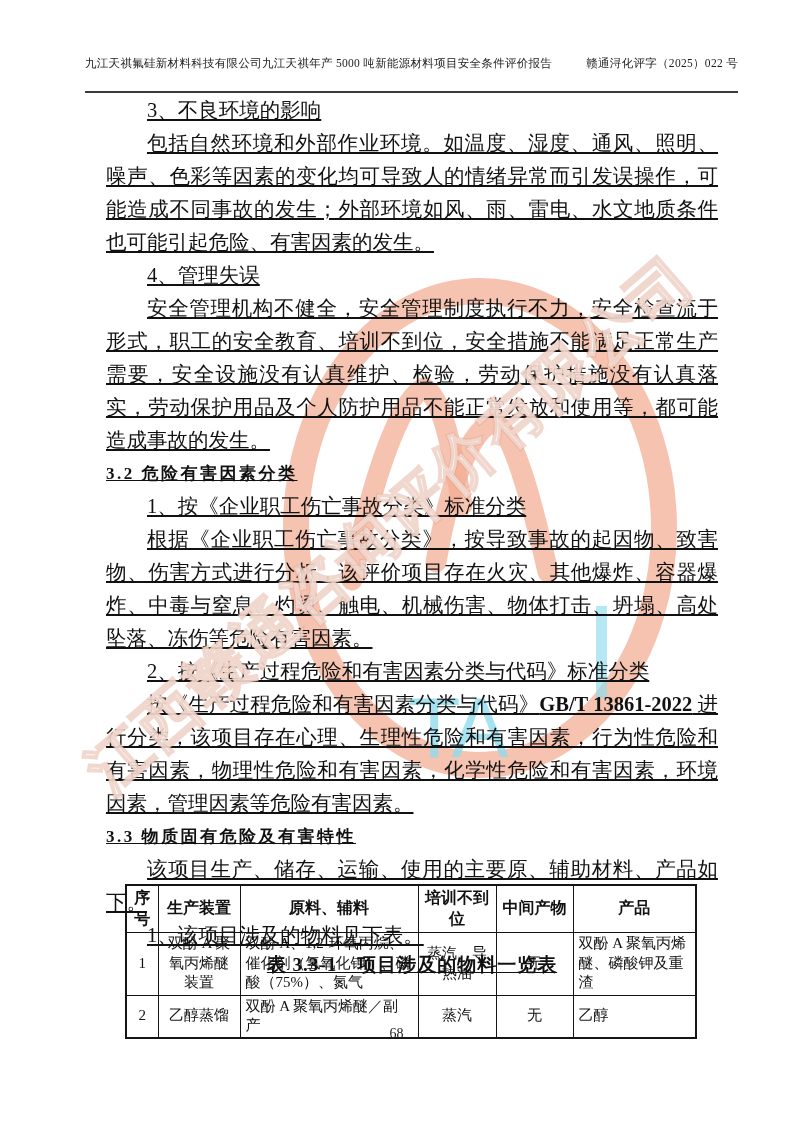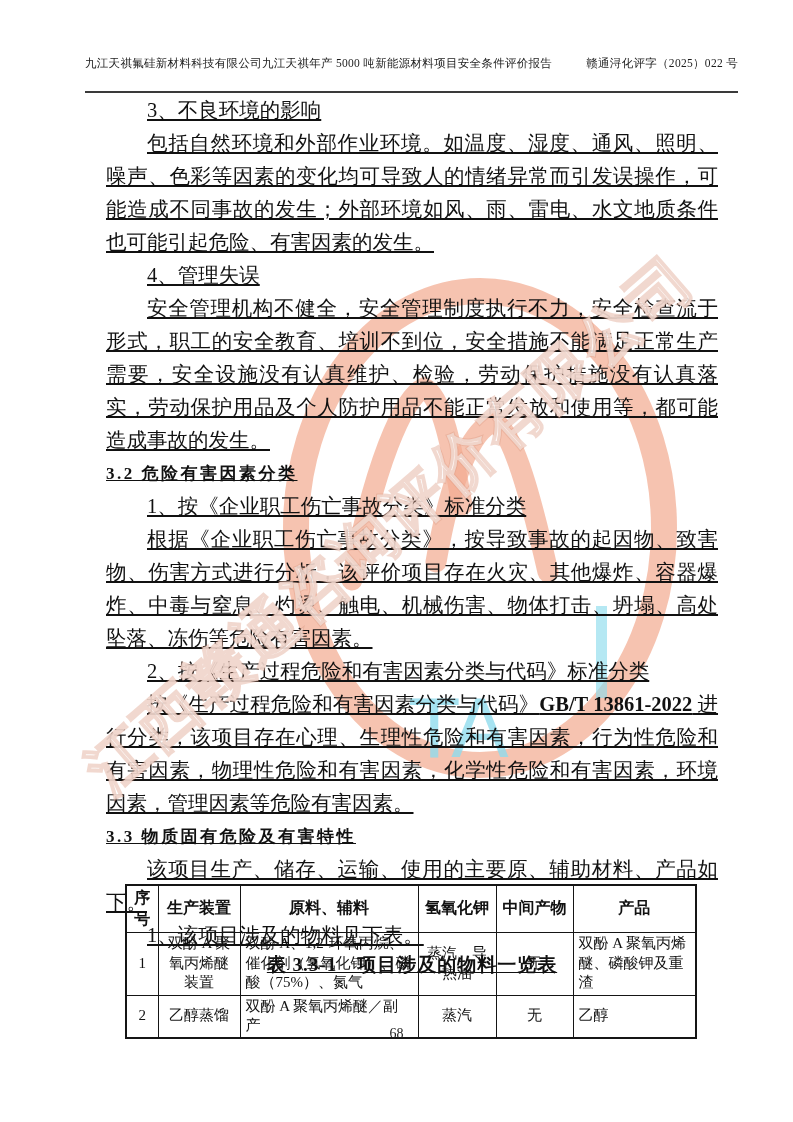--- a/index.html
+++ b/index.html
@@ -122,21 +122,21 @@
         <col style="width:178px">
       <col style="width:78px">
         <col style="width:77px">
         <col style="width:123px">
     </colgroup>
     <tbody>
         <tr>
       <th>序号</th>
       <th>生产装置</th>
       <th>原料、辅料</th>
-      <th>氢氧化钾</th>
+      <th>培训不到位</th>
       <th>中间产物</th>
       <th>产品</th>
     </tr>
     <tr class="r1">
       <td class="c">1</td>
       <td class="c">双酚 A 聚氧丙烯醚装置</td>
       <td class="l">双酚 A、1,2-环氧丙烷、催化剂（氢氧化钾）、磷酸（75%）、氮气</td>
       <td class="c">蒸汽、导热油</td>
       <td class="c">无</td>
       <td class="l">双酚 A 聚氧丙烯醚、磷酸钾及重渣</td>

